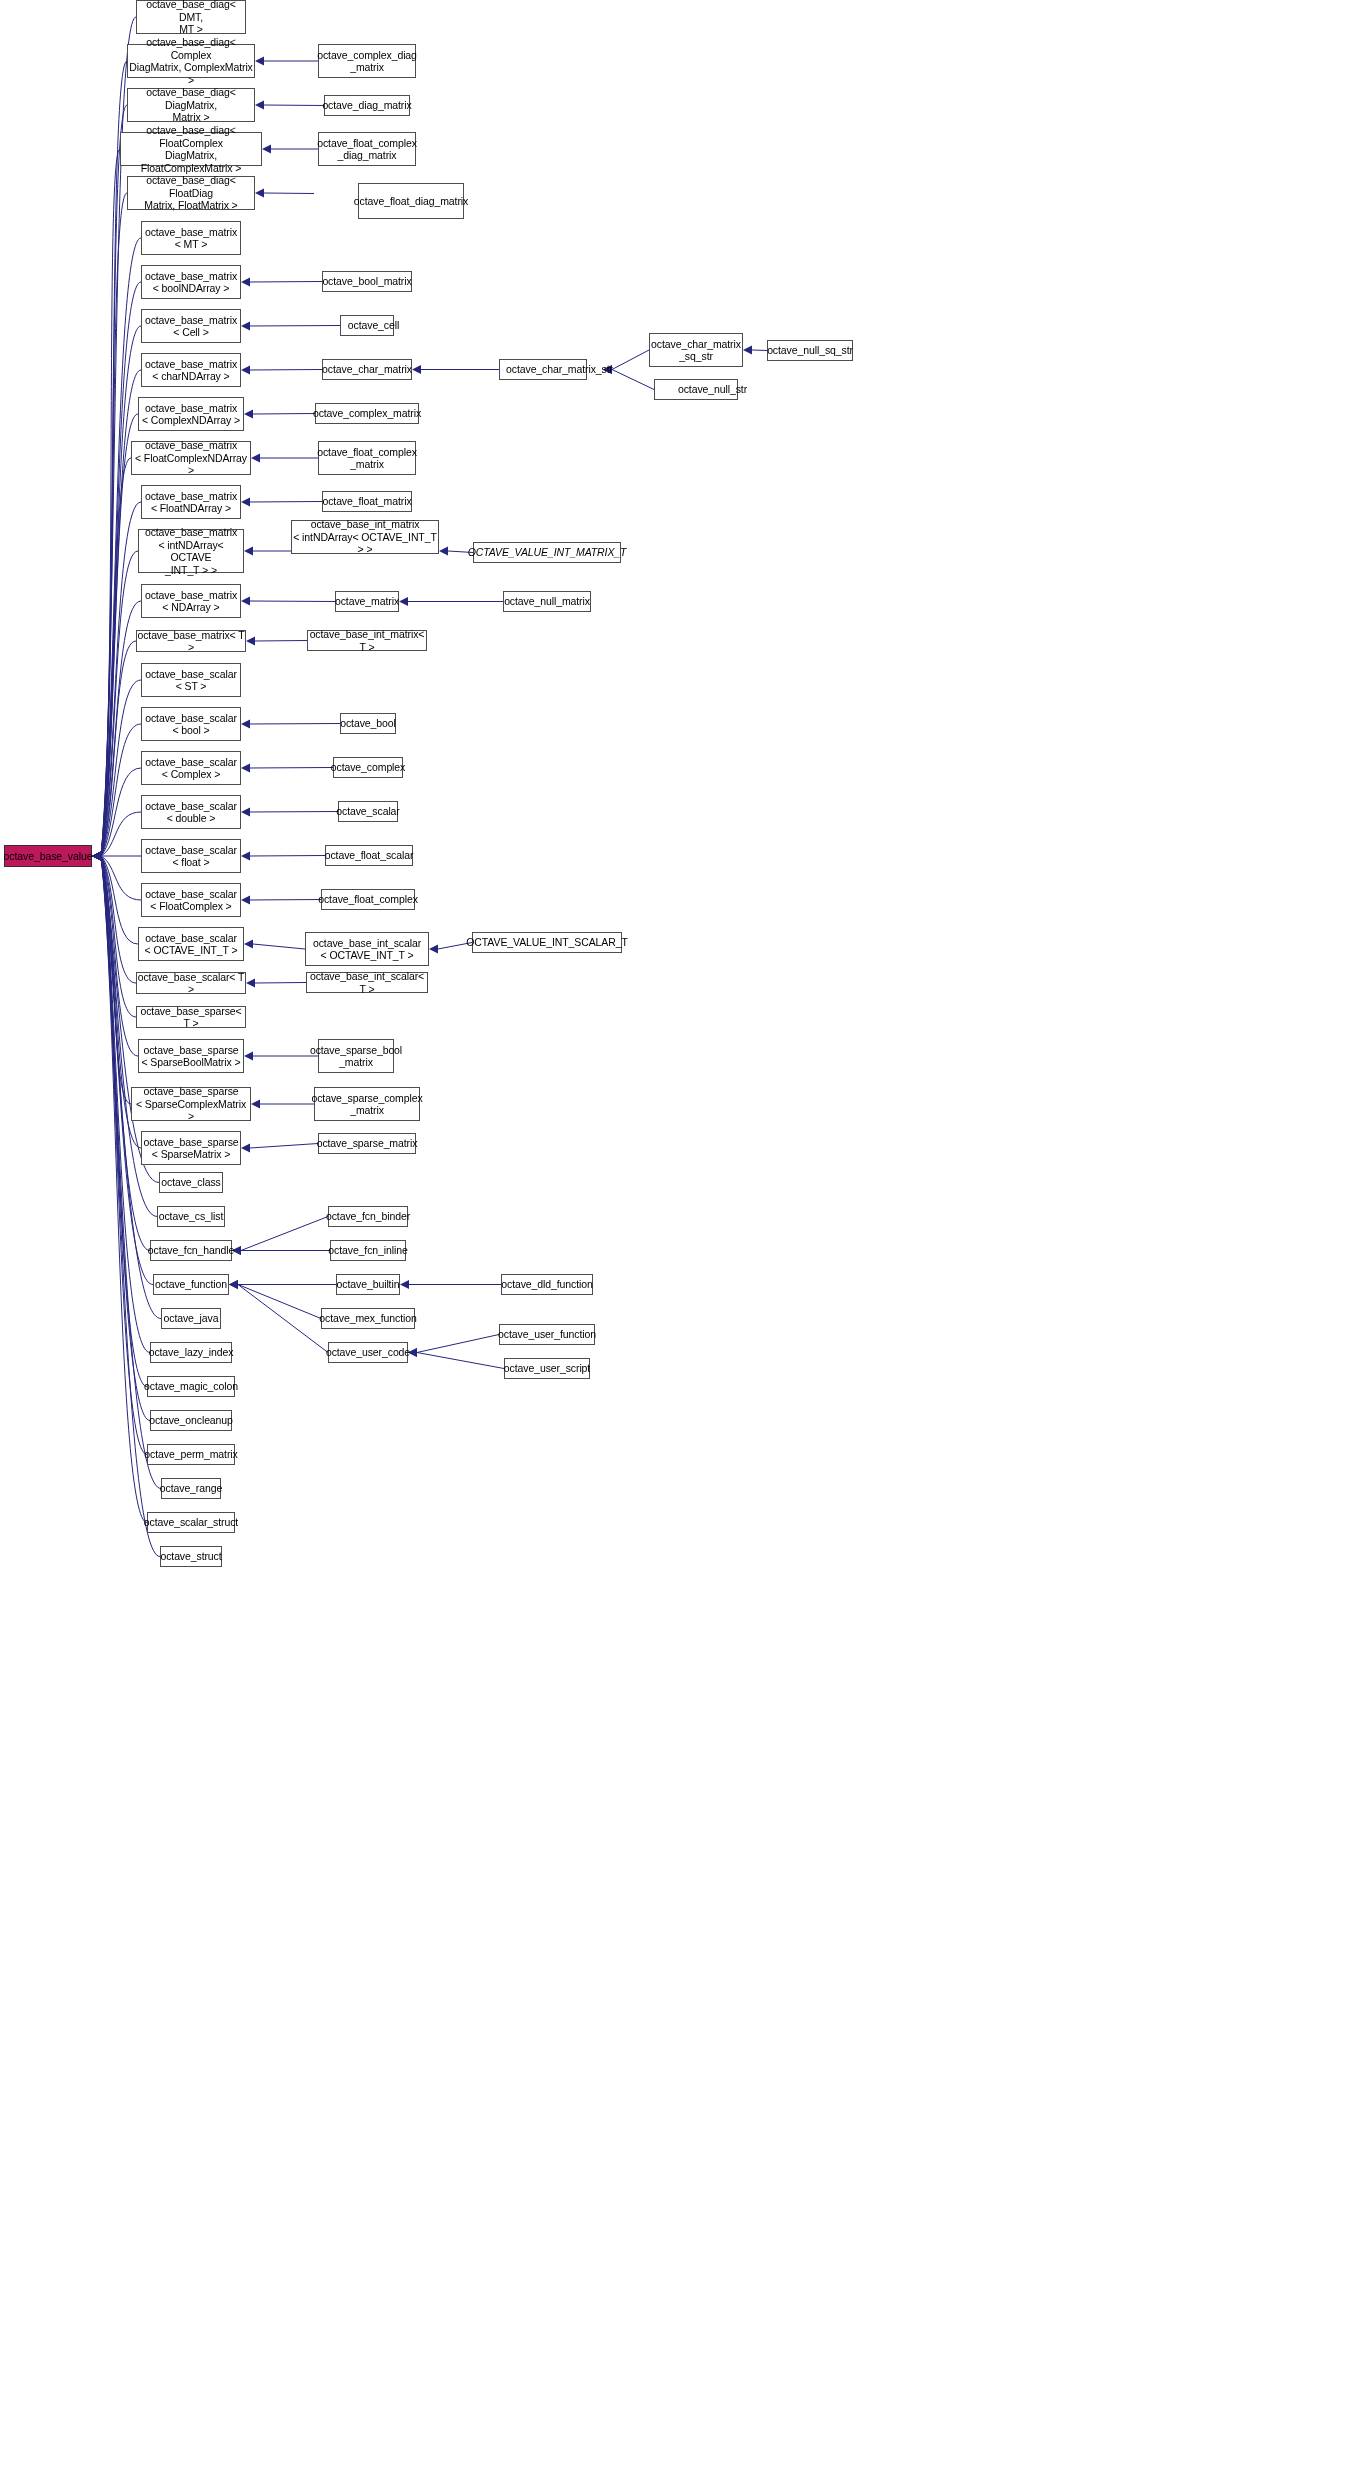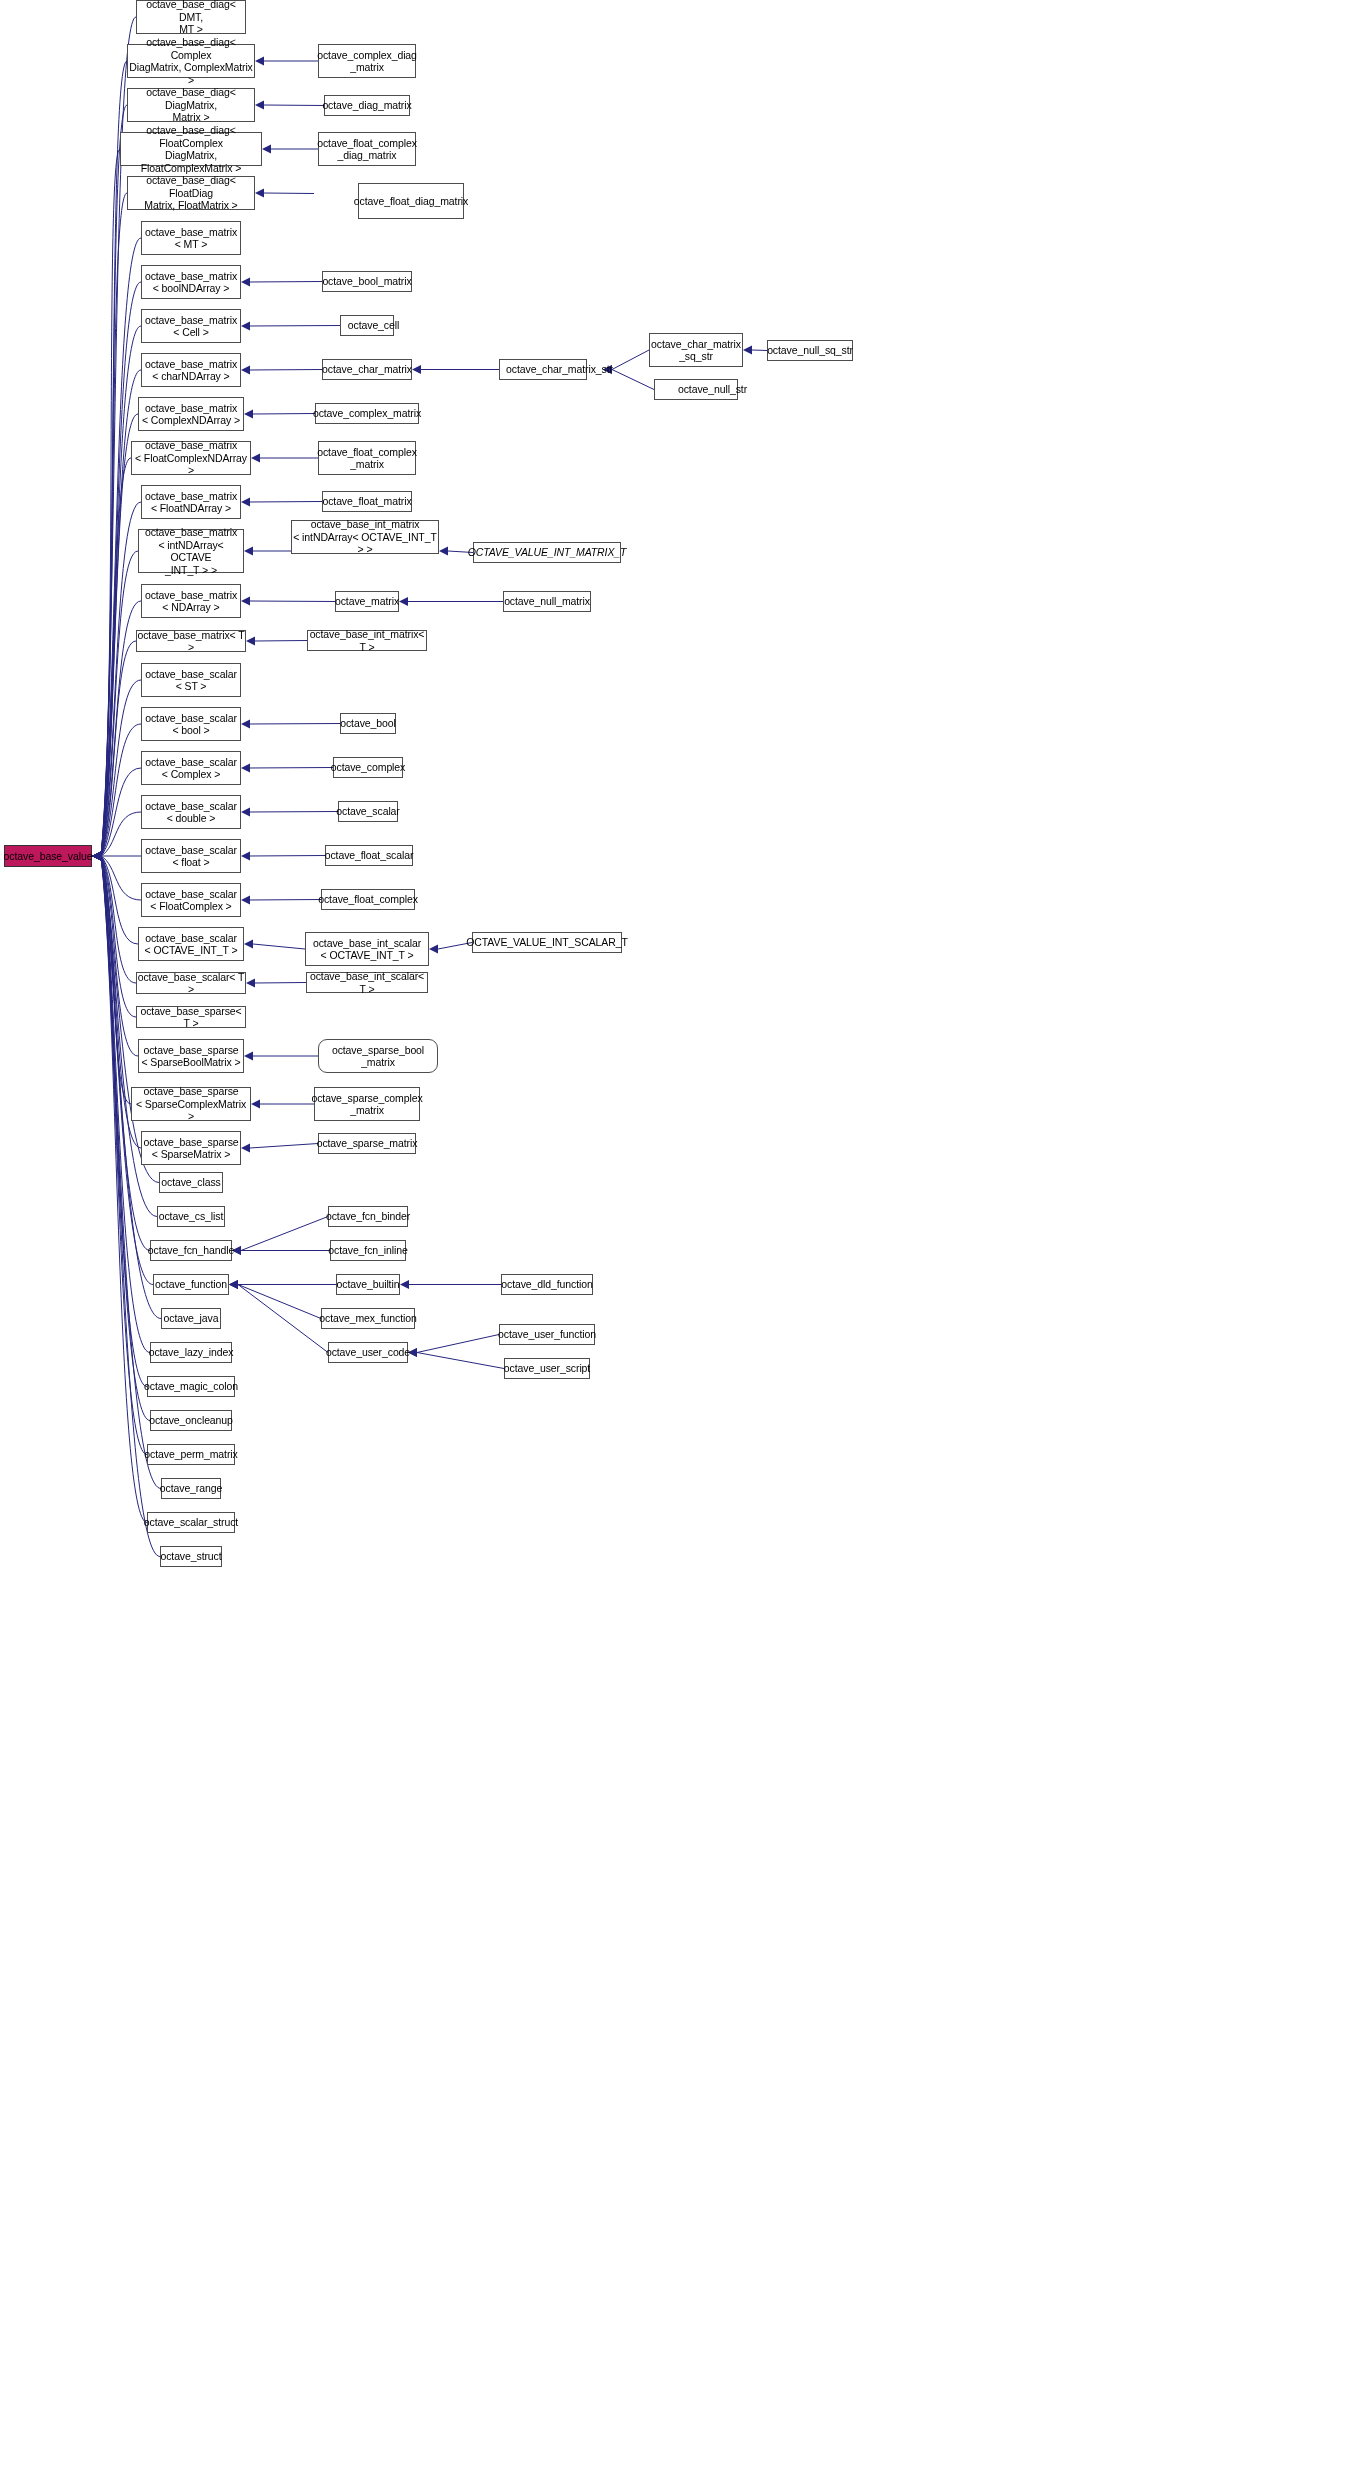--- a/index.html
+++ b/index.html
@@ -289,21 +289,21 @@
     <div class="node" style="left: 335px; top: 591px; width: 64px; height: 21px;">octave_matrix</div>
     <div class="node" style="left: 307px; top: 630px; width: 120px; height: 21px;">octave_base_int_matrix&lt; T &gt;</div>
     <div class="node" style="left: 340px; top: 713px; width: 56px; height: 21px;">octave_bool</div>
     <div class="node" style="left: 333px; top: 757px; width: 70px; height: 21px;">octave_complex</div>
     <div class="node" style="left: 338px; top: 801px; width: 60px; height: 21px;">octave_scalar</div>
     <div class="node" style="left: 325px; top: 845px; width: 88px; height: 21px;">octave_float_scalar</div>
     <div class="node" style="left: 321px; top: 889px; width: 94px; height: 21px;">octave_float_complex</div>
     <div class="node" style="left: 305px; top: 932px; width: 124px; height: 34px;">octave_base_int_scalar
 &lt; OCTAVE_INT_T &gt;</div>
     <div class="node" style="left: 306px; top: 972px; width: 122px; height: 21px;">octave_base_int_scalar&lt; T &gt;</div>
-    <div class="node" style="left: 318px; top: 1039px; width: 120px; height: 34px; border-radius: 9px;">octave_sparse_bool
+    <div class="node" style="left: 318px; top: 1039px; width: 76px; height: 34px;">octave_sparse_bool
 _matrix</div>
     <div class="node" style="left: 314px; top: 1087px; width: 106px; height: 34px;">octave_sparse_complex
 _matrix</div>
     <div class="node" style="left: 318px; top: 1133px; width: 98px; height: 21px;">octave_sparse_matrix</div>
     <div class="node" style="left: 328px; top: 1206px; width: 80px; height: 21px;">octave_fcn_binder</div>
     <div class="node" style="left: 330px; top: 1240px; width: 76px; height: 21px;">octave_fcn_inline</div>
     <div class="node" style="left: 336px; top: 1274px; width: 64px; height: 21px;">octave_builtin</div>
     <div class="node" style="left: 321px; top: 1308px; width: 94px; height: 21px;">octave_mex_function</div>
     <div class="node" style="left: 328px; top: 1342px; width: 80px; height: 21px;">octave_user_code</div>
     <div class="node" style="left: 499px; top: 359px; width: 88px; height: 21px; padding-left: 33px;">octave_char_matrix_str</div>

